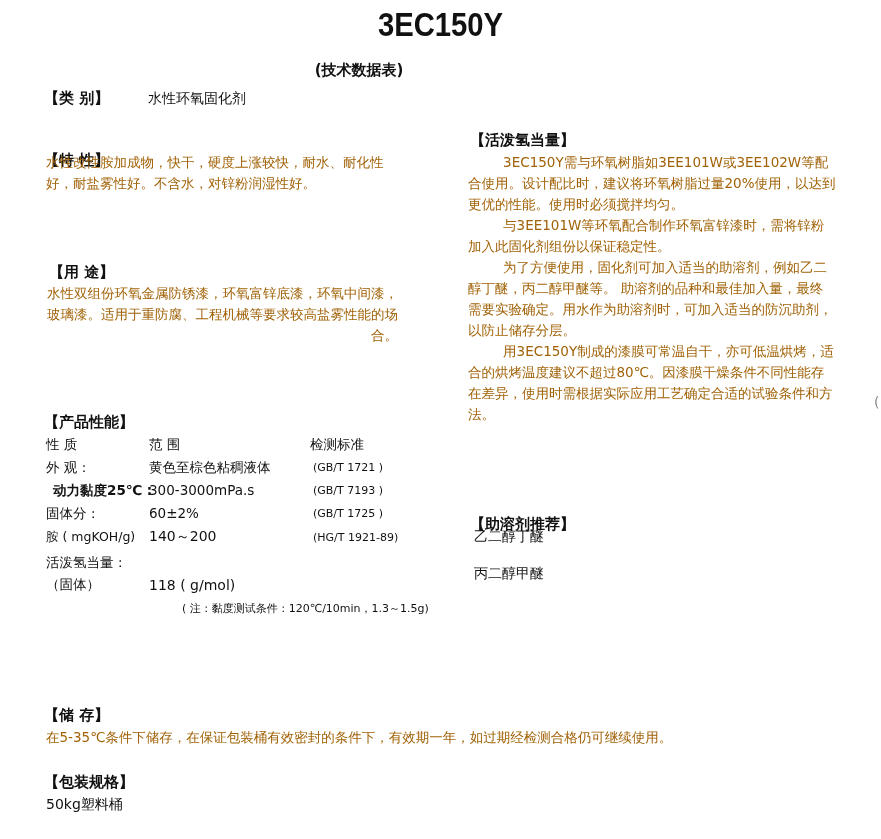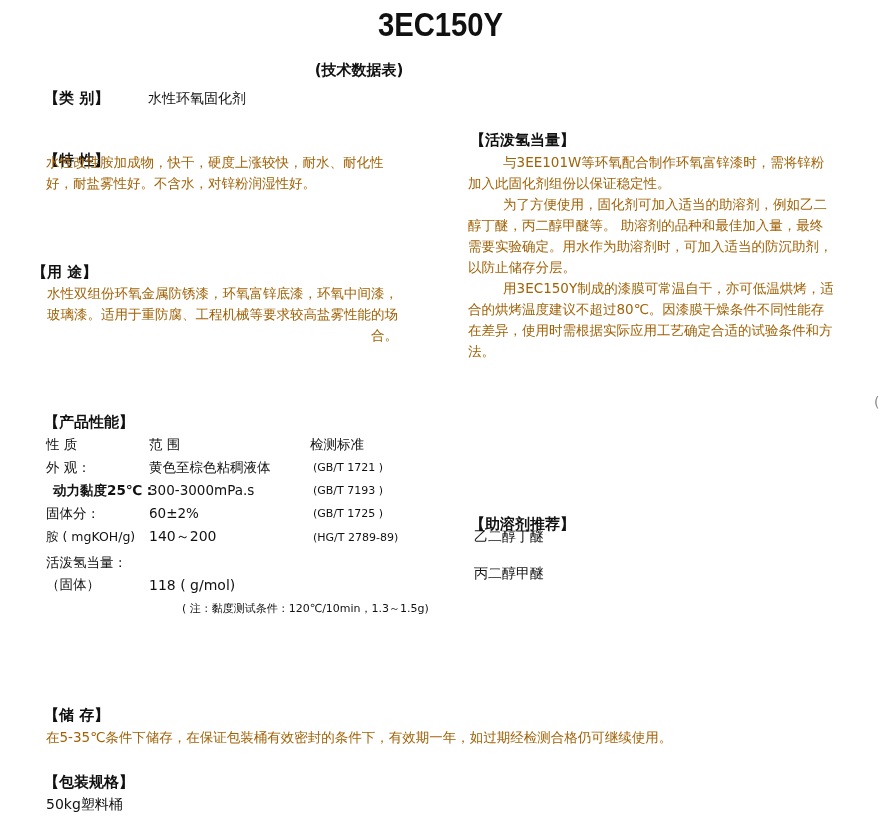--- a/index.html
+++ b/index.html
@@ -32,21 +32,21 @@
 
 <div class="abs title">3EC150Y</div>
 <div class="abs subtitle">(技术数据表)</div>
 
 <div class="abs heading" style="left:44px; top:88px;">【类 别】</div>
 <div class="abs" style="left:148px; top:88px; font-size:14px; line-height:20px;">水性环氧固化剂</div>
 
 <div class="abs heading" style="left:44px; top:130px;margin-top:20px;">【特 性】</div>
 <div class="abs body-text" style="left:46px; top:152px; width:352px;">水性改性胺加成物，快干，硬度上涨较快，耐水、耐化性好，耐盐雾性好。不含水，对锌粉润湿性好。</div>
 
-<div class="abs heading" style="left:32px; top:262px;">【用 途】</div>
+<div class="abs heading" style="left:49px; top:262px;">【用 途】</div>
 <div class="abs body-text" style="left:46px; top:283px; width:352px;text-align:right;">水性双组份环氧金属防锈漆，环氧富锌底漆，环氧中间漆，玻璃漆。适用于重防腐、工程机械等要求较高盐雾性能的场合。</div>
 
 <div class="abs heading" style="left:44px; top:412px;">【产品性能】</div>
 <div>
   <div class="row" style="left:46px; top:434px;">性 质</div>
   <div class="row" style="left:149px; top:434px;">范 围</div>
   <div class="row" style="left:310px; top:434px;">检测标准</div>
 
   <div class="row" style="left:46px; top:457px;">外 观：</div>
   <div class="row" style="left:149px; top:457px;">黄色至棕色粘稠液体</div>
@@ -55,31 +55,32 @@
   <div class="row" style="left:53px; top:480px;font-weight:bold;">动力黏度25℃ :</div>
   <div class="row" style="left:149px; top:480px;">300-3000mPa.s</div>
   <div class="row std" style="left:313px; top:481px;">(GB/T 7193 )</div>
 
   <div class="row" style="left:46px; top:503px;">固体分：</div>
   <div class="row" style="left:149px; top:503px;">60±2%</div>
   <div class="row std" style="left:313px; top:504px;">(GB/T 1725 )</div>
 
   <div class="row" style="left:46px; top:527px; font-size:12.5px;">胺 ( mgKOH/g)</div>
   <div class="row" style="left:149px; top:526px; font-size:14px;">140～200</div>
-  <div class="row std" style="left:313px; top:528px;">(HG/T 2789-89)</div>
+  <div class="row std" style="left:313px; top:528px;">(HG/T 1921-89)</div>
 
   <div class="row" style="left:46px; top:552px;">活泼氢当量：</div>
   <div class="row" style="left:46px; top:574px;">（固体）</div>
   <div class="row" style="left:149px; top:563px; font-size:14px;margin-top:12px;">118 ( g/mol)</div>
 
   <div class="row note" style="left:150px; top:599px;margin-left:32px;">( 注：黏度测试条件：120℃/10min，1.3～1.5g)</div>
 </div>
 
 <div class="abs heading" style="left:470px; top:130px;">【活泼氢当量】</div>
 <div class="abs body-text" style="left:468px; top:152px; width:368px;">
+  <div class="indent">3EC150Y需与环氧树脂如3EE101W或3EE102W等配合使用。设计配比时，建议将环氧树脂过量20%使用，以达到更优的性能。使用时必须搅拌均匀。</div>
   <div class="indent">与3EE101W等环氧配合制作环氧富锌漆时，需将锌粉加入此固化剂组份以保证稳定性。</div>
   <div class="indent">为了方便使用，固化剂可加入适当的助溶剂，例如乙二醇丁醚，丙二醇甲醚等。 助溶剂的品种和最佳加入量，最终需要实验确定。用水作为助溶剂时，可加入适当的防沉助剂，以防止储存分层。</div>
   <div class="indent">用3EC150Y制成的漆膜可常温自干，亦可低温烘烤，适合的烘烤温度建议不超过80℃。因漆膜干燥条件不同性能存在差异，使用时需根据实际应用工艺确定合适的试验条件和方法。</div>
 </div>
 <div class="abs edge-mark" style="left:874px; top:394px;">(</div>
 
 <div class="abs heading" style="left:470px; top:514px;">【助溶剂推荐】</div>
 <div class="abs" style="left:474px; top:526px; font-size:14px; line-height:20px;">乙二醇丁醚</div>
 <div class="abs" style="left:474px; top:563px; font-size:14px; line-height:20px;">丙二醇甲醚</div>
 

